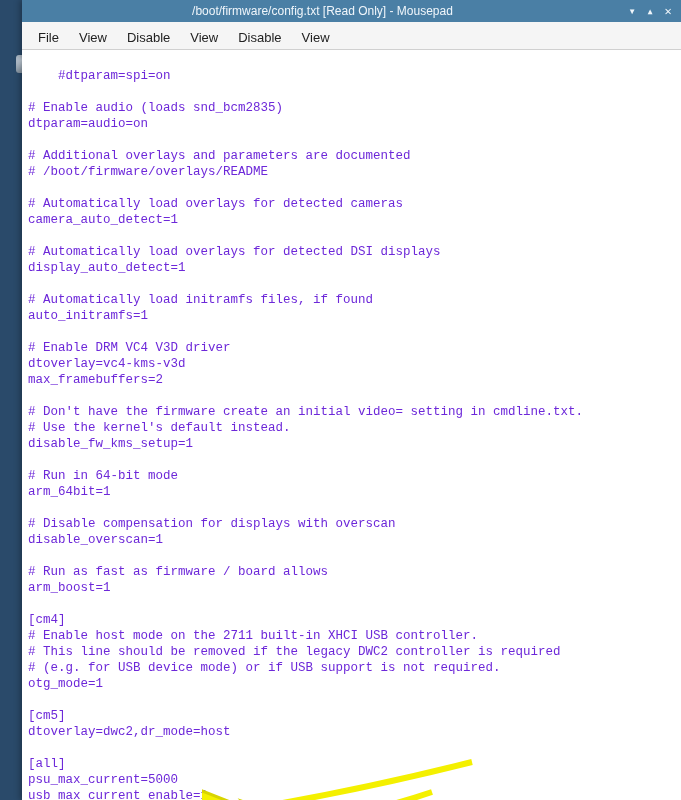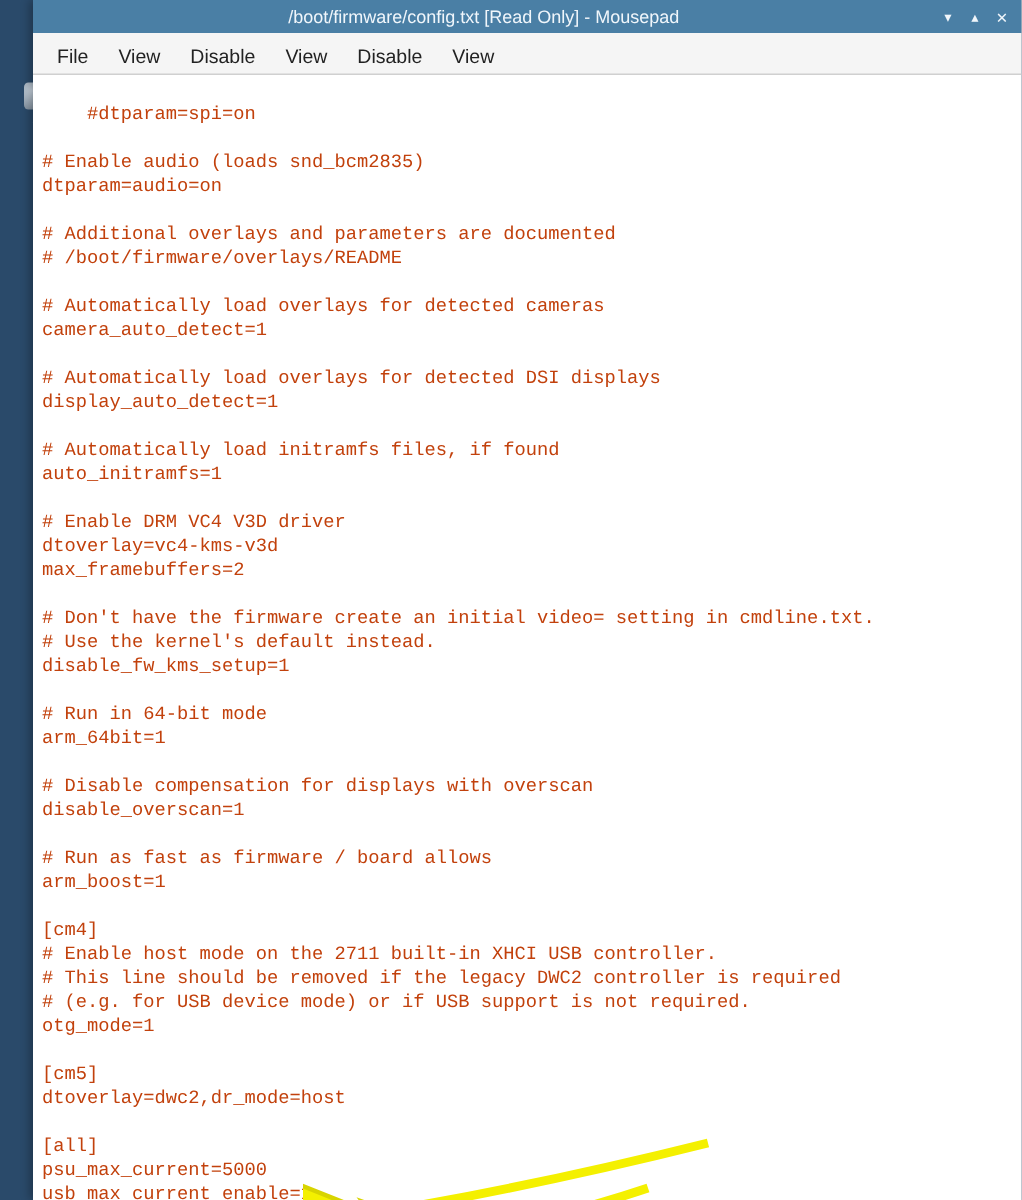--- a/index.html
+++ b/index.html
@@ -70,21 +70,21 @@
       padding: 4px 10px;
       cursor: pointer;
     }
 
     .editor {
       flex: 1;
       background: #ffffff;
       font-family: "Liberation Mono", "Courier New", monospace;
       font-size: 12.5px;
       line-height: 16px;
-      color: #c2410c;
+      color: #6d28d9;
       padding: 2px 6px;
       white-space: pre;
       overflow: hidden;
       position: relative;
     }
 
     .annotation {
       position: absolute;
       pointer-events: none;
     }

